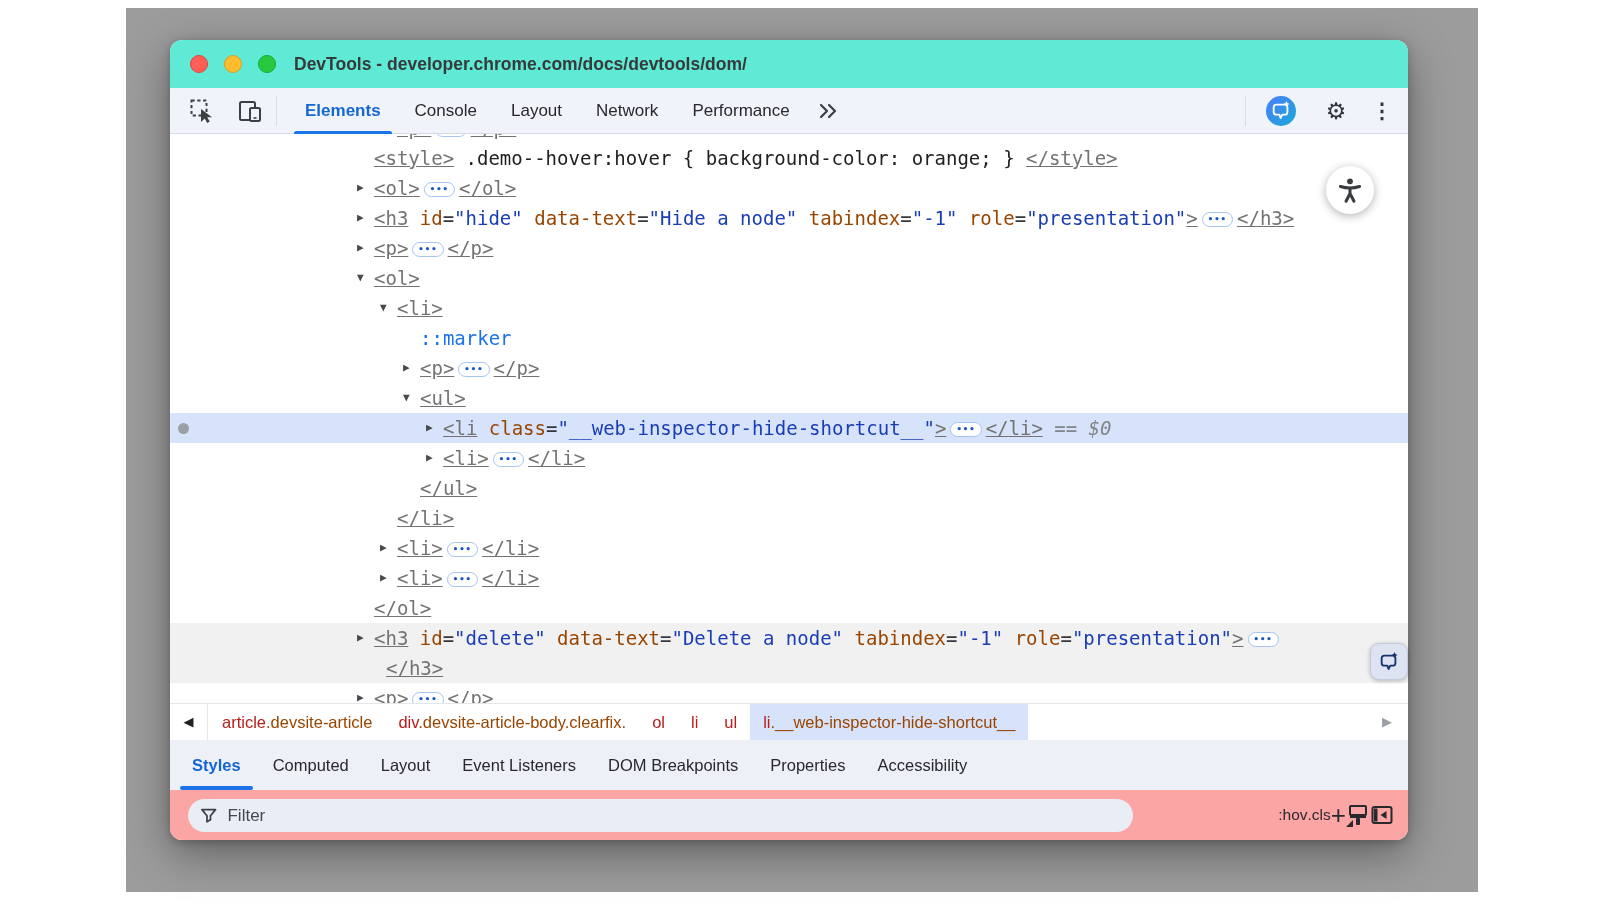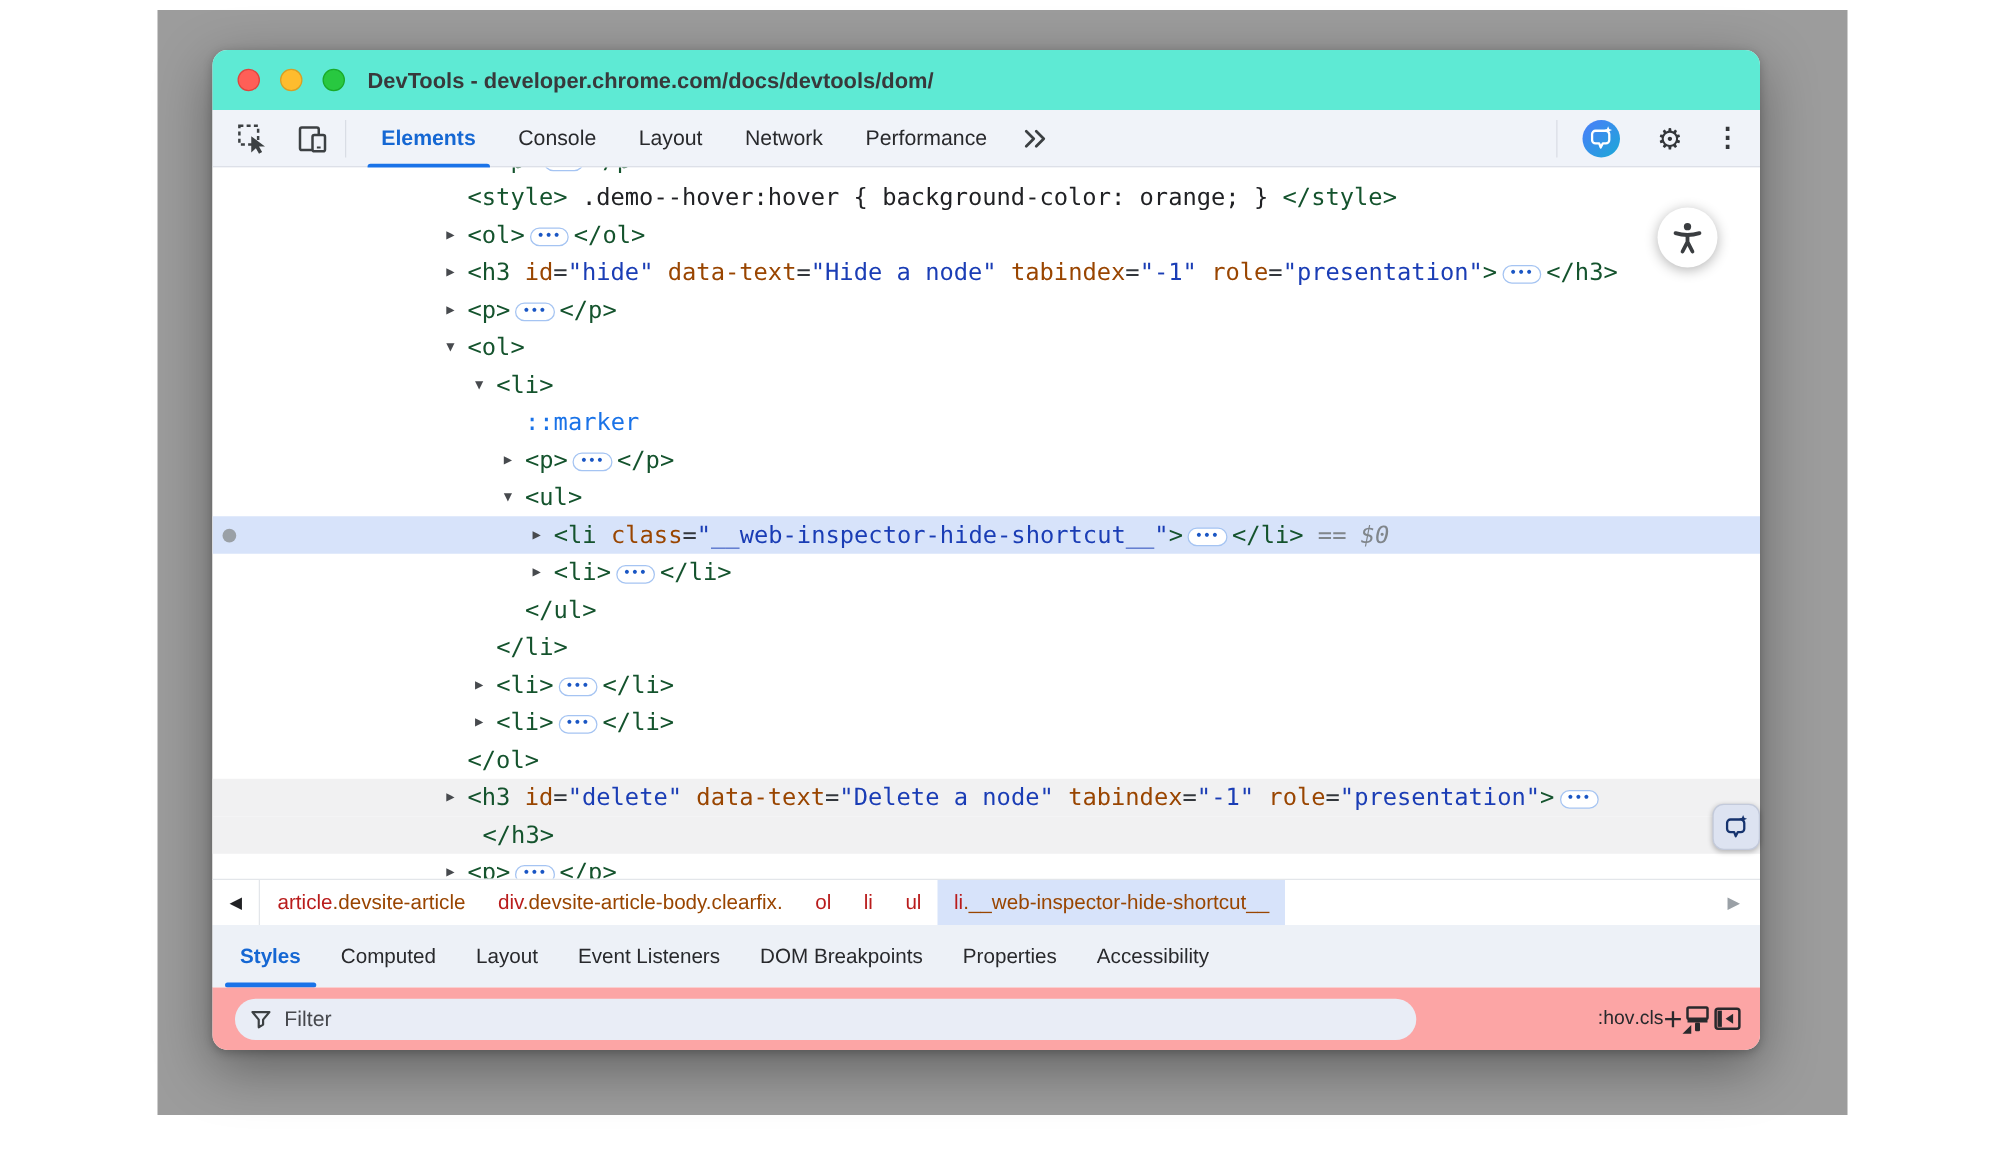--- a/index.html
+++ b/index.html
@@ -29,21 +29,21 @@
   .kebab { font-size:21px; font-weight:bold; color:#33363a; line-height:28px; }
   
   .dom-tree { position:absolute; left:0; top:94px; width:100%; height:569px; background:#fff; overflow:hidden;
               font-family:"DejaVu Sans Mono", monospace; font-size:19px; }
   .tree-inner { margin-top:-21px; }
   .dom-row { position:relative; height:30px; line-height:30px; white-space:nowrap; }
   .dom-row.sel { background:#d7e3fa; }
   .dom-row.hovered { background:#f1f1f2; }
   .arrow { position:absolute; top:0; font-size:11px; color:#474a4e; line-height:30px; }
   .gutter-dot { position:absolute; left:8px; top:10px; width:11px; height:11px; border-radius:50%; background:#9aa0a6; }
-  .pt-tag { color:#14532d; }
+  .pt-tag { color:#737373;text-decoration:underline; }
   .pt-attr { color:#994500; }
   .pt-eq { color:#33373c; }
   .pt-val { color:#1a3db5; }
   .pt-text { color:#202124; }
   .pt-pseudo { color:#1a73e8; }
   .pt-meta { color:#80868b; }
   .pt-i { font-style:italic; }
   .pill { display:inline-block; border:1.5px solid #a5c4f2; border-radius:9px; background:#fff; color:#1a56c4;
           font-size:9px; font-weight:bold; letter-spacing:1px; line-height:13px; padding:0 5px; vertical-align:3px; margin:0 4px; cursor:pointer; }
   

